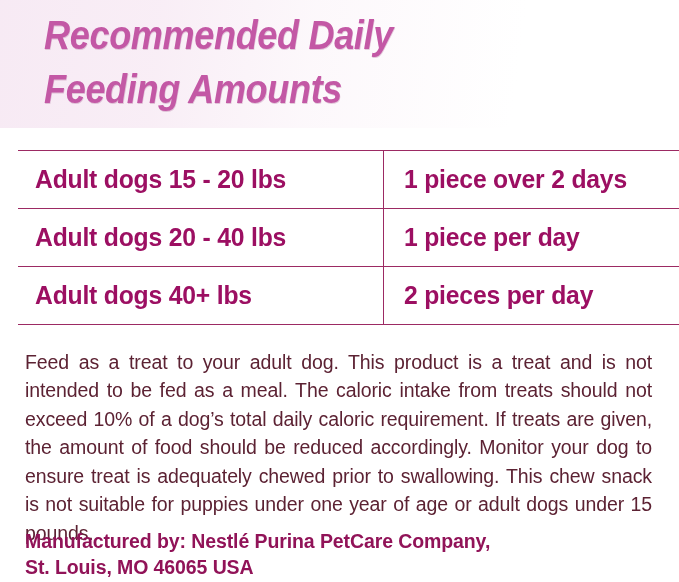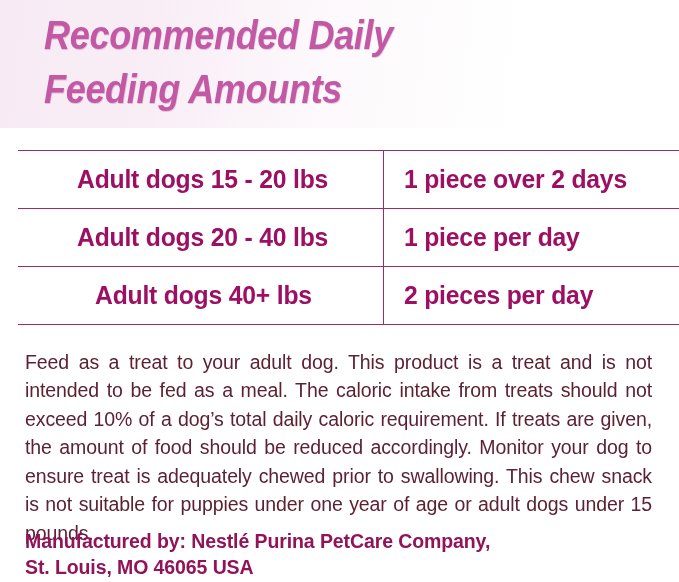--- a/index.html
+++ b/index.html
@@ -79,21 +79,20 @@
     white-space: nowrap;
     border-top: 1.6px solid #9c2a63;
     transform: scaleX(1);
   }
   #feeding-table tr:last-child td {
     border-bottom: 1.6px solid #9c2a63;
   }
   #feeding-table td.col-weight {
     width: 348px;
     border-right: 1.6px solid #9c2a63;
-    text-align: center;
   }
   #feeding-table td.col-amount {
     width: 309px;
     padding-left: 20px;
   }
   .cell-inner {
     display: inline-block;
     transform: scaleX(0.95);
     transform-origin: left center;
   }

